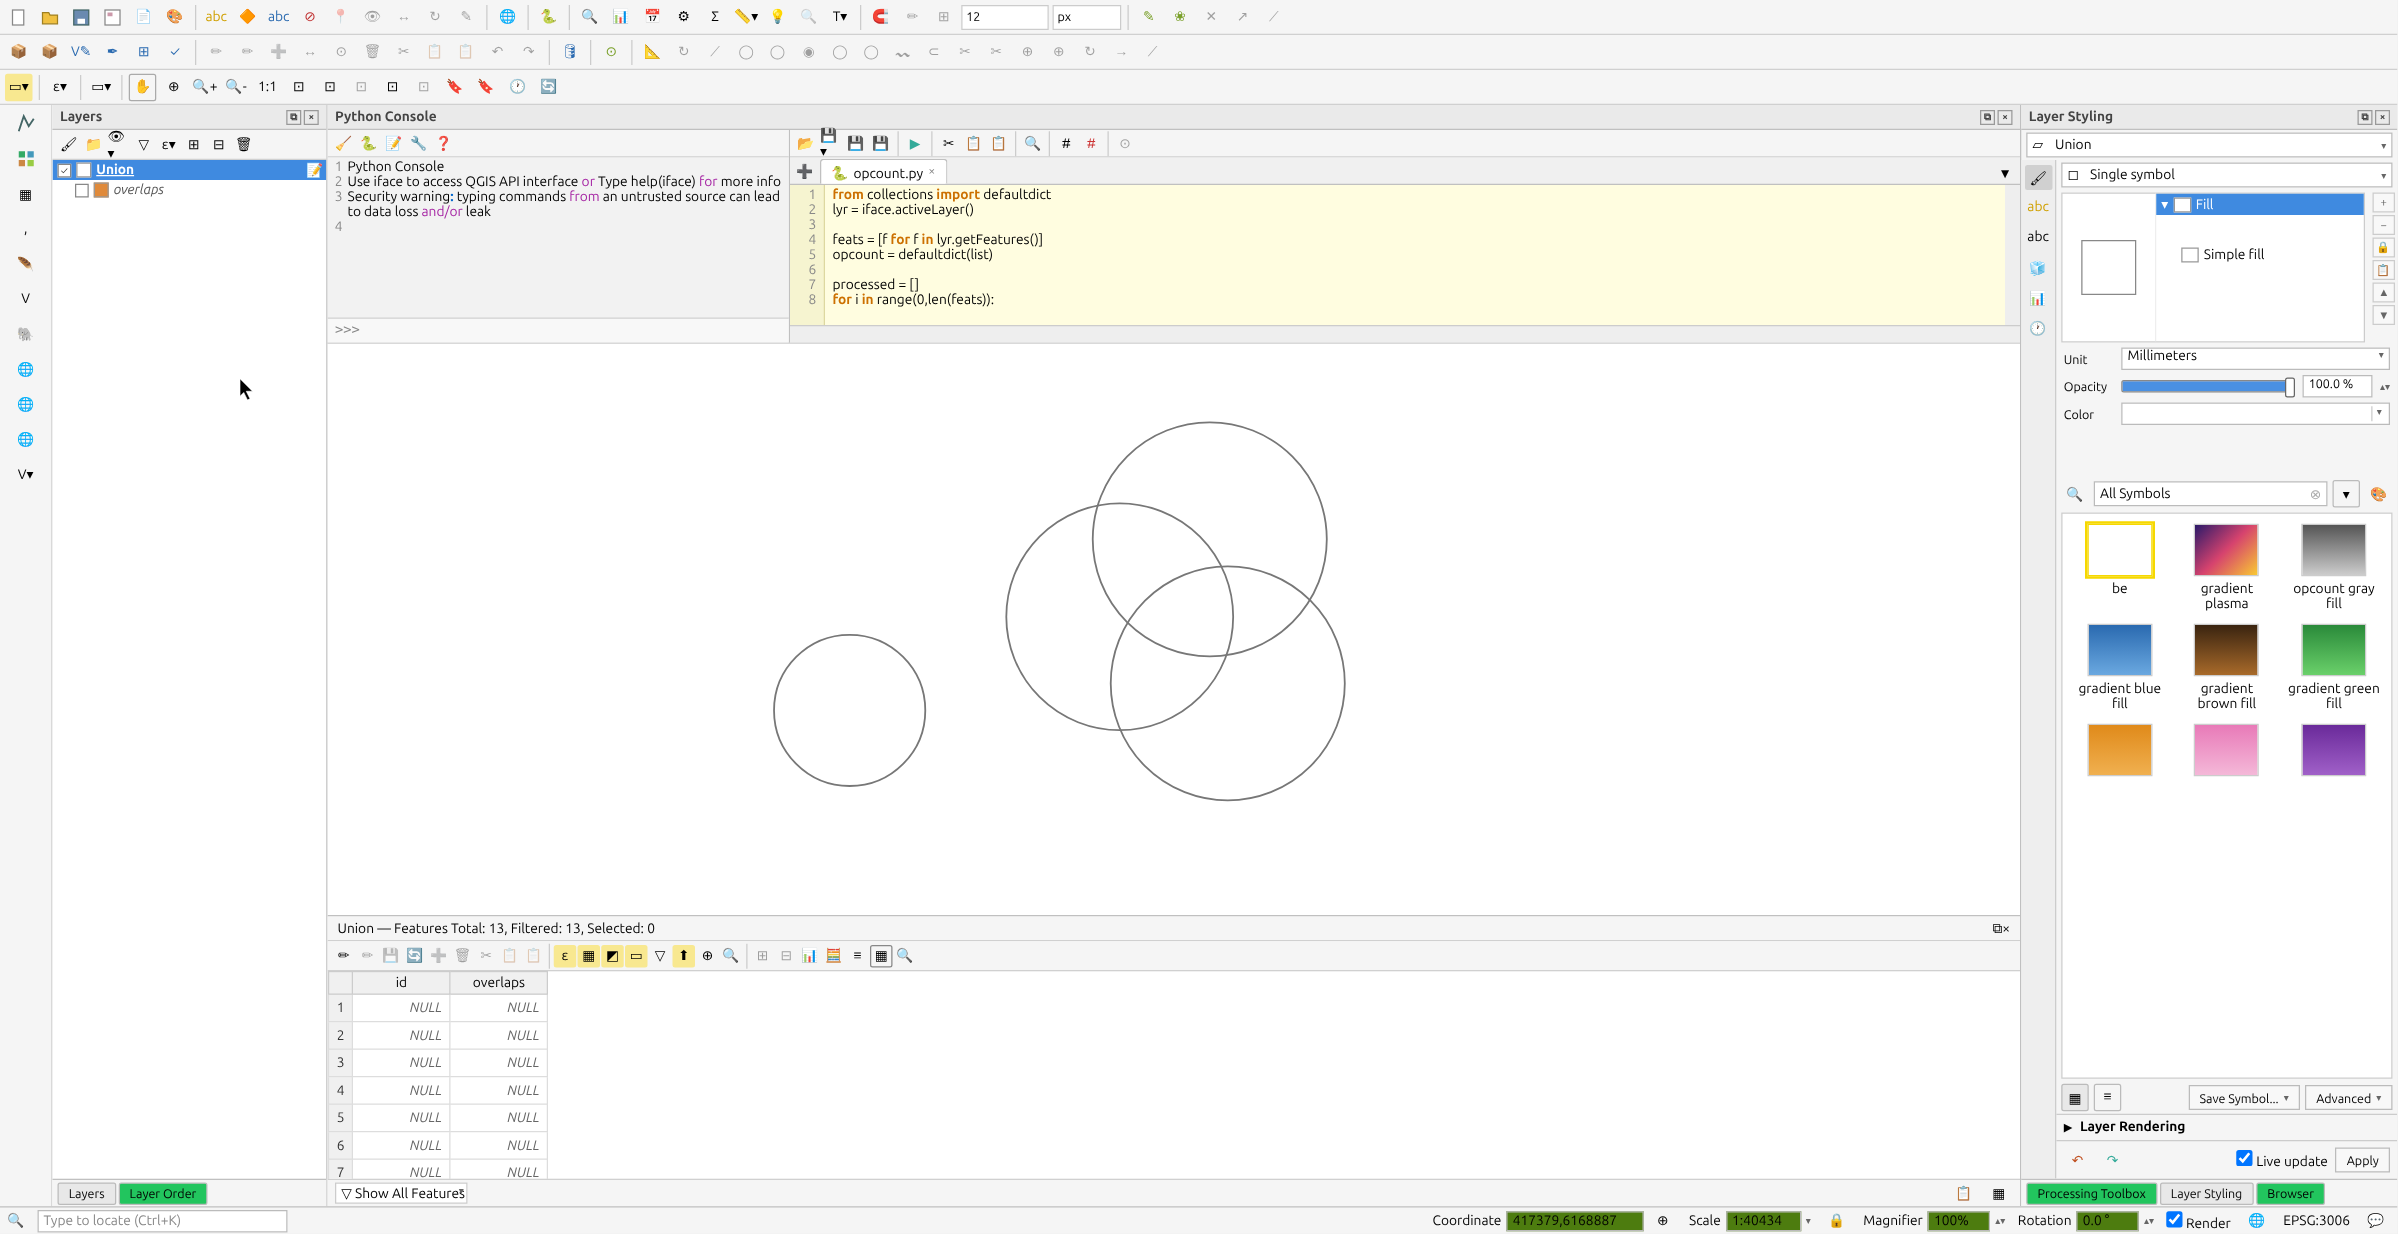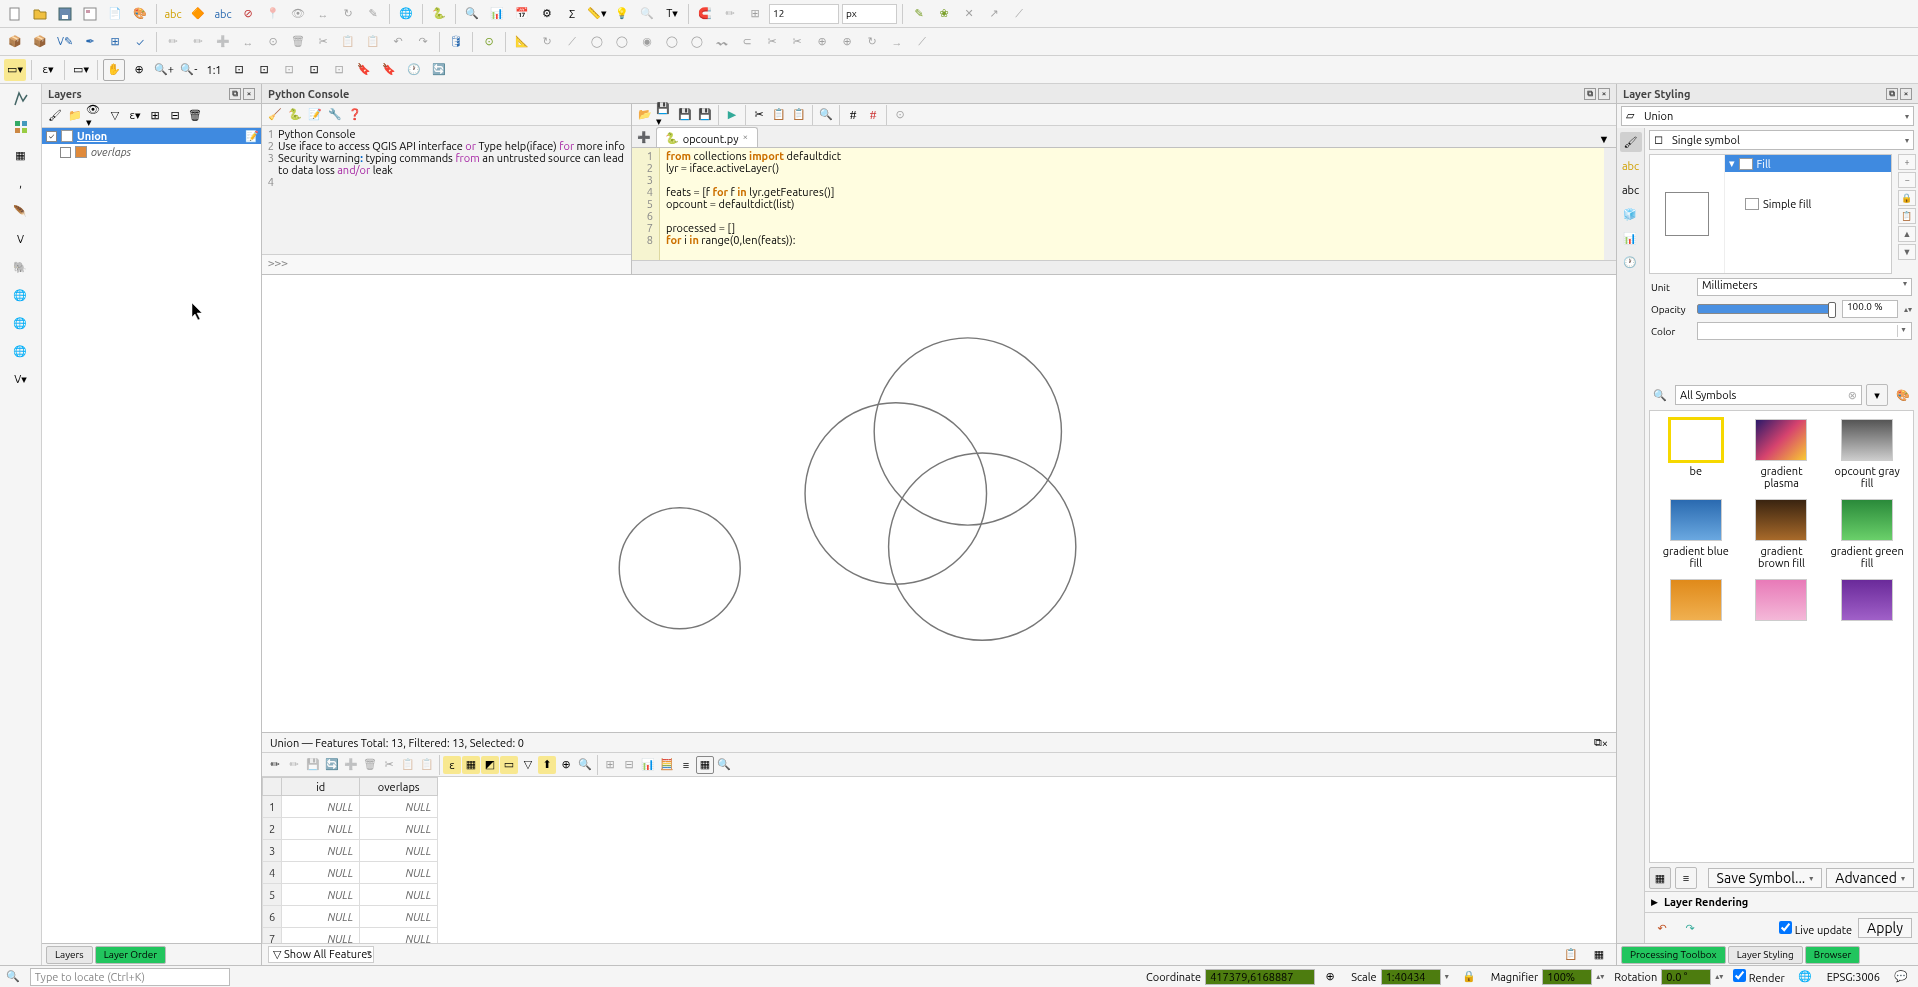--- a/index.html
+++ b/index.html
@@ -89,21 +89,21 @@
 .symbol-tree .node.child { padding-left: 20px; margin-top: 24px; }
 .symbol-tree .sw { width: 14px; height: 12px; border: 1px solid #999; background: #fff; }
 .side-btns { width: 22px; display: flex; flex-direction: column; gap: 2px; padding: 2px; }
 .side-btns .b { width: 18px; height: 16px; border: 1px solid #ccc; background: #f8f8f8; font-size: 9px; text-align: center; line-height: 14px; color: #666; }
 .symbols-gallery { flex: 1; overflow: auto; border: 1px solid #ccc; margin: 2px 4px; background: #fff; padding: 8px; display: grid; grid-template-columns: repeat(3, 1fr); gap: 10px; align-content: start; }
 .symbol-item { display: flex; flex-direction: column; align-items: center; gap: 4px; font-size: 10px; text-align: center; }
 .symbol-item .thumb { width: 52px; height: 42px; border: 1px solid #ccc; }
 .symbol-item.sel .thumb { outline: 2px solid #f6d800; }
 .gal-ctrl-row { display: flex; align-items: center; padding: 2px 4px; gap: 4px; }
 .gal-ctrl-row .search { flex: 1; height: 20px; border: 1px solid #bbb; background: #fff; padding: 0 4px; font-size: 10px; display: flex; align-items: center; }
-.btn { height: 20px; border: 1px solid #bbb; background: #f8f8f8; padding: 0 8px; font-size: 14px; display: flex; align-items: center; cursor: pointer; }
+.btn { height: 20px; border: 1px solid #bbb; background: #f8f8f8; padding: 0 8px; font-size: 10px; display: flex; align-items: center; cursor: pointer; }
 .btn::after { content: "▾"; margin-left: 4px; font-size: 8px; color: #666; }
 .btn.noarrow::after { content: none; }
 .render-section { border-top: 1px solid #ccc; padding: 4px 6px; display: flex; align-items: center; gap: 6px; }
 .apply-row { display: flex; align-items: center; padding: 4px 6px; gap: 6px; border-top: 1px solid #ccc; }
 .apply-row .spacer { flex: 1; }
 .bottom-tabs { height: 22px; border-top: 1px solid #c0c0c0; background: #f5f5f5; display: flex; align-items: center; padding: 0 4px; gap: 2px; }
 .bottom-tabs .tab-btn { height: 18px; border: 1px solid #bbb; background: #22c55e; padding: 0 8px; font-size: 10px; display: flex; align-items: center; cursor: pointer; border-radius: 2px; }
 .bottom-tabs .tab-btn.active { background: #e8e8e8; }
 .statusbar { height: 22px; border-top: 1px solid #c0c0c0; background: #f5f5f5; display: flex; align-items: center; padding: 0 6px; gap: 10px; font-size: 10px; }
 .statusbar .locator { width: 200px; height: 18px; border: 1px solid #bbb; background: #fff; padding: 0 4px; color: #888; display: flex; align-items: center; }

